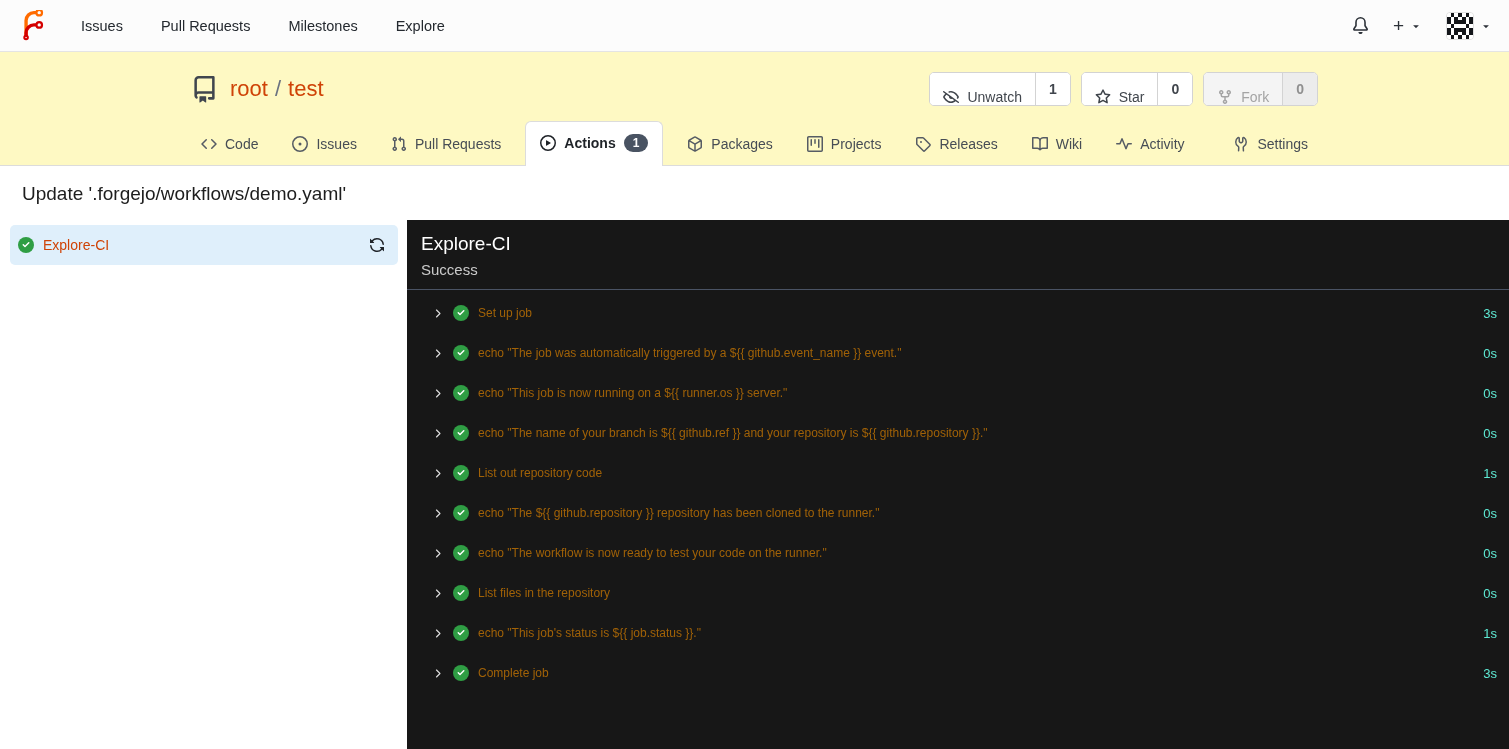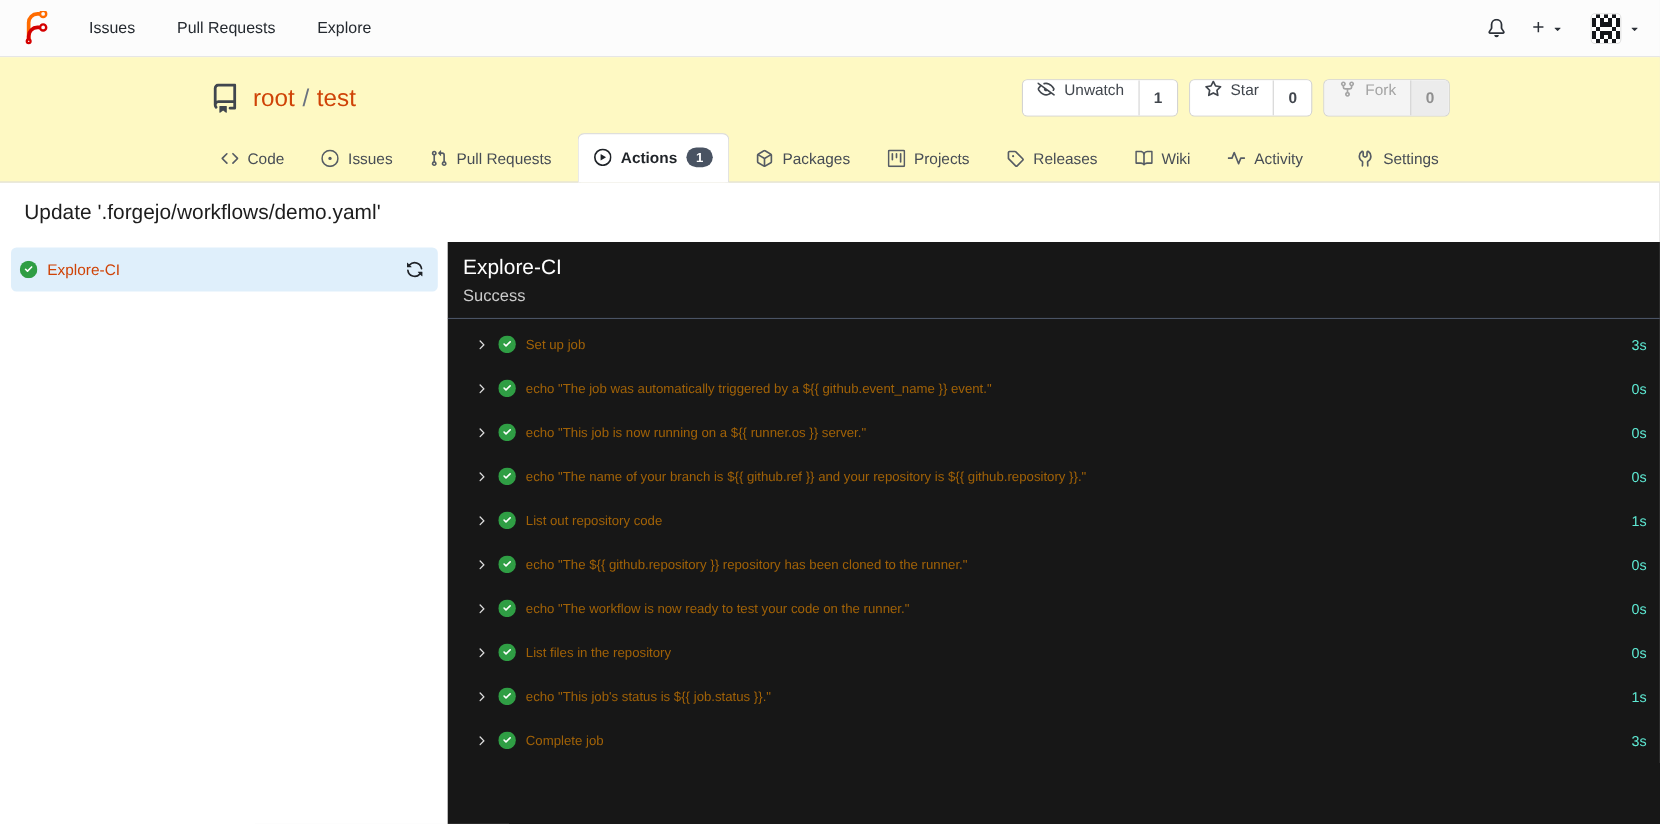--- a/index.html
+++ b/index.html
@@ -35,21 +35,21 @@
   .repo-title-row { display:flex; align-items:center; padding-top:17px; height:57px; }
   .repo-icon { color:#40464e; margin-right:12px; }
   .repo-link { font-size:22px; color:#cf4307; cursor:pointer; text-decoration:none; }
   .repo-sep { font-size:22px; color:#6a7280; margin:0 7px; }
   .repo-actions { margin-left:auto; display:flex; gap:10px; }
   .btn {
     display:inline-flex; align-items:stretch; height:34px;
     border:1px solid #d3d3d3; border-radius:5px; overflow:hidden;
     background:#fff; font-size:14px; color:#41464d; cursor:pointer;
   }
-  .btn .seg-label { display:flex; align-items:flex-start; gap:8px; padding:0 13px; background:#fff; }
+  .btn .seg-label { display:flex; align-items:flex-end; gap:8px; padding:0 13px; background:#fff; }
   .btn .seg-count { display:flex; align-items:center; padding:0 13px; border-left:1px solid #d3d3d3; background:#fff; font-weight:700; }
   .btn .b-icon { color:#41464d; }
   .btn.disabled { color:#a4a4a4; cursor:default; }
   .btn.disabled .seg-label { background:#f4f4f4; }
   .btn.disabled .seg-count { background:#ececec; color:#8f8f8f; }
   .btn.disabled .b-icon { color:#a4a4a4; }
 
   
   .tab-strip { border-bottom:1px solid #dcdcdc; margin-top:12px; }
   .tab-strip-inner { width:1127px; margin:0 auto; display:flex; align-items:flex-end; }
@@ -111,20 +111,21 @@
     <svg viewBox="0 0 212 212" width="31" height="31" fill="none">
       <path d="M62 182 V72 a54 54 0 0 1 54-54 h14" stroke="#ff6b00" stroke-width="23"></path>
       <circle cx="152" cy="18" r="19" stroke="#ff6b00" stroke-width="15"></circle>
       <path d="M62 182 v-26 a54 54 0 0 1 54-54 h14" stroke="#d40000" stroke-width="23"></path>
       <circle cx="152" cy="102" r="19" stroke="#d40000" stroke-width="15"></circle>
       <circle cx="62" cy="188" r="12" stroke="#d40000" stroke-width="14"></circle>
     </svg>
   </span>
   <span class="nav-item">Issues</span>
   <span class="nav-item">Pull Requests</span>
+  <span class="nav-item">Milestones</span>
   <span class="nav-item">Explore</span>
 
   <div class="navbar-right">
     <span class="nav-icon-btn">
       <svg viewBox="0 0 16 16" width="17" height="17" fill="currentColor">
           <path d="M8 16a2 2 0 0 0 1.985-1.75c.017-.137-.097-.25-.235-.25h-3.5c-.138 0-.252.113-.235.25A2 2 0 0 0 8 16ZM3 5a5 5 0 0 1 10 0v2.947c0 .05.015.098.042.139l1.703 2.555A1.519 1.519 0 0 1 13.482 13H2.518a1.516 1.516 0 0 1-1.263-2.36l1.703-2.554A.255.255 0 0 0 3 7.947Zm5-3.5A3.5 3.5 0 0 0 4.5 5v2.947c0 .346-.102.683-.294.97l-1.703 2.556a.017.017 0 0 0-.003.01l.001.006.004.006.006.004.007.001h10.964l.007-.001.006-.004.004-.006.001-.007a.017.017 0 0 0-.003-.01l-1.703-2.554a1.745 1.745 0 0 1-.294-.97V5A3.5 3.5 0 0 0 8 1.5Z"></path>
         </svg>
     </span>
     <span class="plus-group">
       <span class="plus-glyph">+</span>

